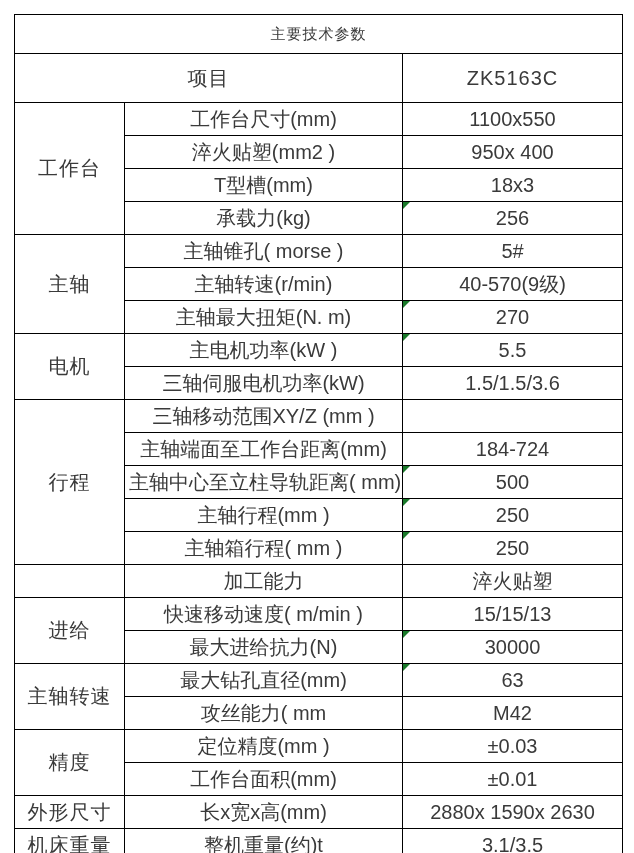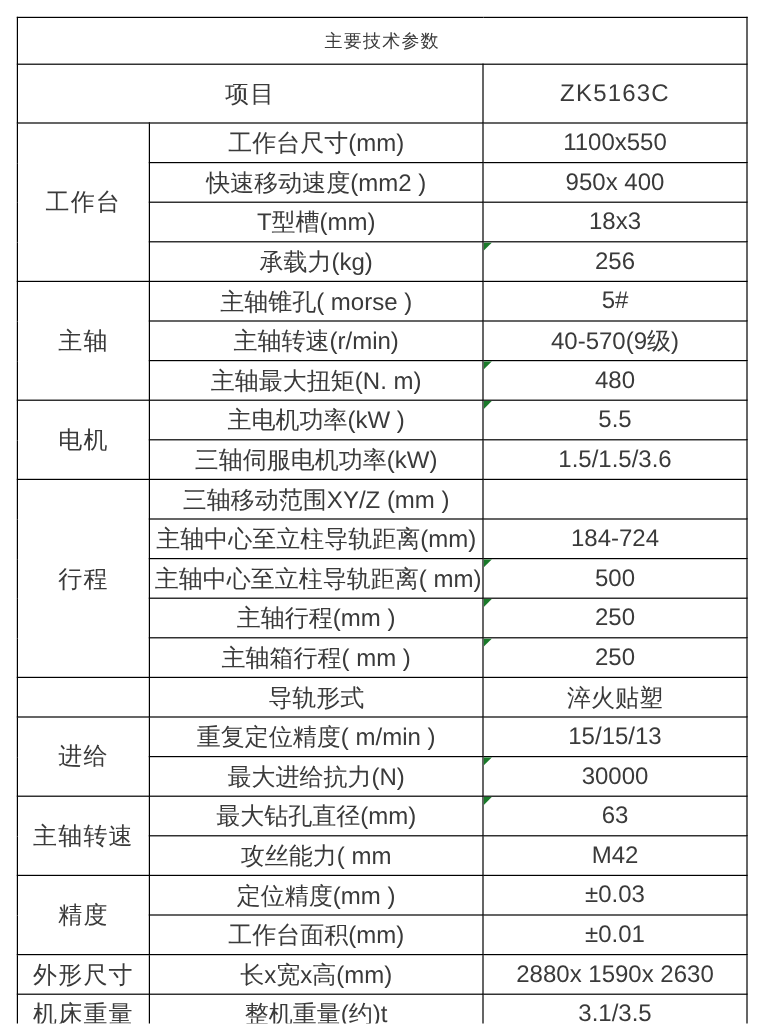--- a/index.html
+++ b/index.html
@@ -51,21 +51,21 @@
         <td colspan="2">项目</td>
         <td>ZK5163C</td>
       </tr>
 
     <tr class="data-row">
           <td class="group-cell" rowspan="4">工作台</td>
           <td class="item-cell">工作台尺寸(mm)</td>
           <td class="value-cell"><span>1100x550</span></td>
         </tr>
         <tr class="data-row">
-          <td class="item-cell">快速移动速度(mm2 )</td>
+          <td class="item-cell">淬火贴塑(mm2 )</td>
           <td class="value-cell"><span>950x 400</span></td>
         </tr>
         <tr class="data-row">
           <td class="item-cell">T型槽(mm)</td>
           <td class="value-cell"><span>18x3</span></td>
         </tr>
         <tr class="data-row">
           <td class="item-cell">承载力(kg)</td>
           <td class="value-cell"><span>256</span><span class="corner-marker"></span></td>
         </tr>
@@ -73,60 +73,60 @@
           <td class="group-cell" rowspan="3">主轴</td>
           <td class="item-cell">主轴锥孔( morse )</td>
           <td class="value-cell"><span>5#</span></td>
         </tr>
         <tr class="data-row">
           <td class="item-cell">主轴转速(r/min)</td>
           <td class="value-cell"><span>40-570(9级)</span></td>
         </tr>
         <tr class="data-row">
           <td class="item-cell">主轴最大扭矩(N. m)</td>
-          <td class="value-cell"><span>480</span><span class="corner-marker"></span></td>
+          <td class="value-cell"><span>270</span><span class="corner-marker"></span></td>
         </tr>
         <tr class="data-row">
           <td class="group-cell" rowspan="2">电机</td>
           <td class="item-cell">主电机功率(kW )</td>
           <td class="value-cell"><span>5.5</span><span class="corner-marker"></span></td>
         </tr>
         <tr class="data-row">
           <td class="item-cell">三轴伺服电机功率(kW)</td>
           <td class="value-cell"><span>1.5/1.5/3.6</span></td>
         </tr>
         <tr class="data-row">
           <td class="group-cell" rowspan="5">行程</td>
           <td class="item-cell">三轴移动范围XY/Z (mm )</td>
           <td class="value-cell"><span></span></td>
         </tr>
         <tr class="data-row">
-          <td class="item-cell">主轴中心至立柱导轨距离(mm)</td>
+          <td class="item-cell">主轴端面至工作台距离(mm)</td>
           <td class="value-cell"><span>184-724</span></td>
         </tr>
         <tr class="data-row">
           <td class="item-cell">主轴中心至立柱导轨距离( mm)</td>
           <td class="value-cell"><span>500</span><span class="corner-marker"></span></td>
         </tr>
         <tr class="data-row">
           <td class="item-cell">主轴行程(mm )</td>
           <td class="value-cell"><span>250</span><span class="corner-marker"></span></td>
         </tr>
         <tr class="data-row">
           <td class="item-cell">主轴箱行程( mm )</td>
           <td class="value-cell"><span>250</span><span class="corner-marker"></span></td>
         </tr>
         <tr class="data-row">
           <td class="group-cell" rowspan="1"></td>
-          <td class="item-cell">导轨形式</td>
+          <td class="item-cell">加工能力</td>
           <td class="value-cell"><span>淬火贴塑</span></td>
         </tr>
         <tr class="data-row">
           <td class="group-cell" rowspan="2">进给</td>
-          <td class="item-cell">重复定位精度( m/min )</td>
+          <td class="item-cell">快速移动速度( m/min )</td>
           <td class="value-cell"><span>15/15/13</span></td>
         </tr>
         <tr class="data-row">
           <td class="item-cell">最大进给抗力(N)</td>
           <td class="value-cell"><span>30000</span><span class="corner-marker"></span></td>
         </tr>
         <tr class="data-row">
           <td class="group-cell" rowspan="2">主轴转速</td>
           <td class="item-cell">最大钻孔直径(mm)</td>
           <td class="value-cell"><span>63</span><span class="corner-marker"></span></td>

